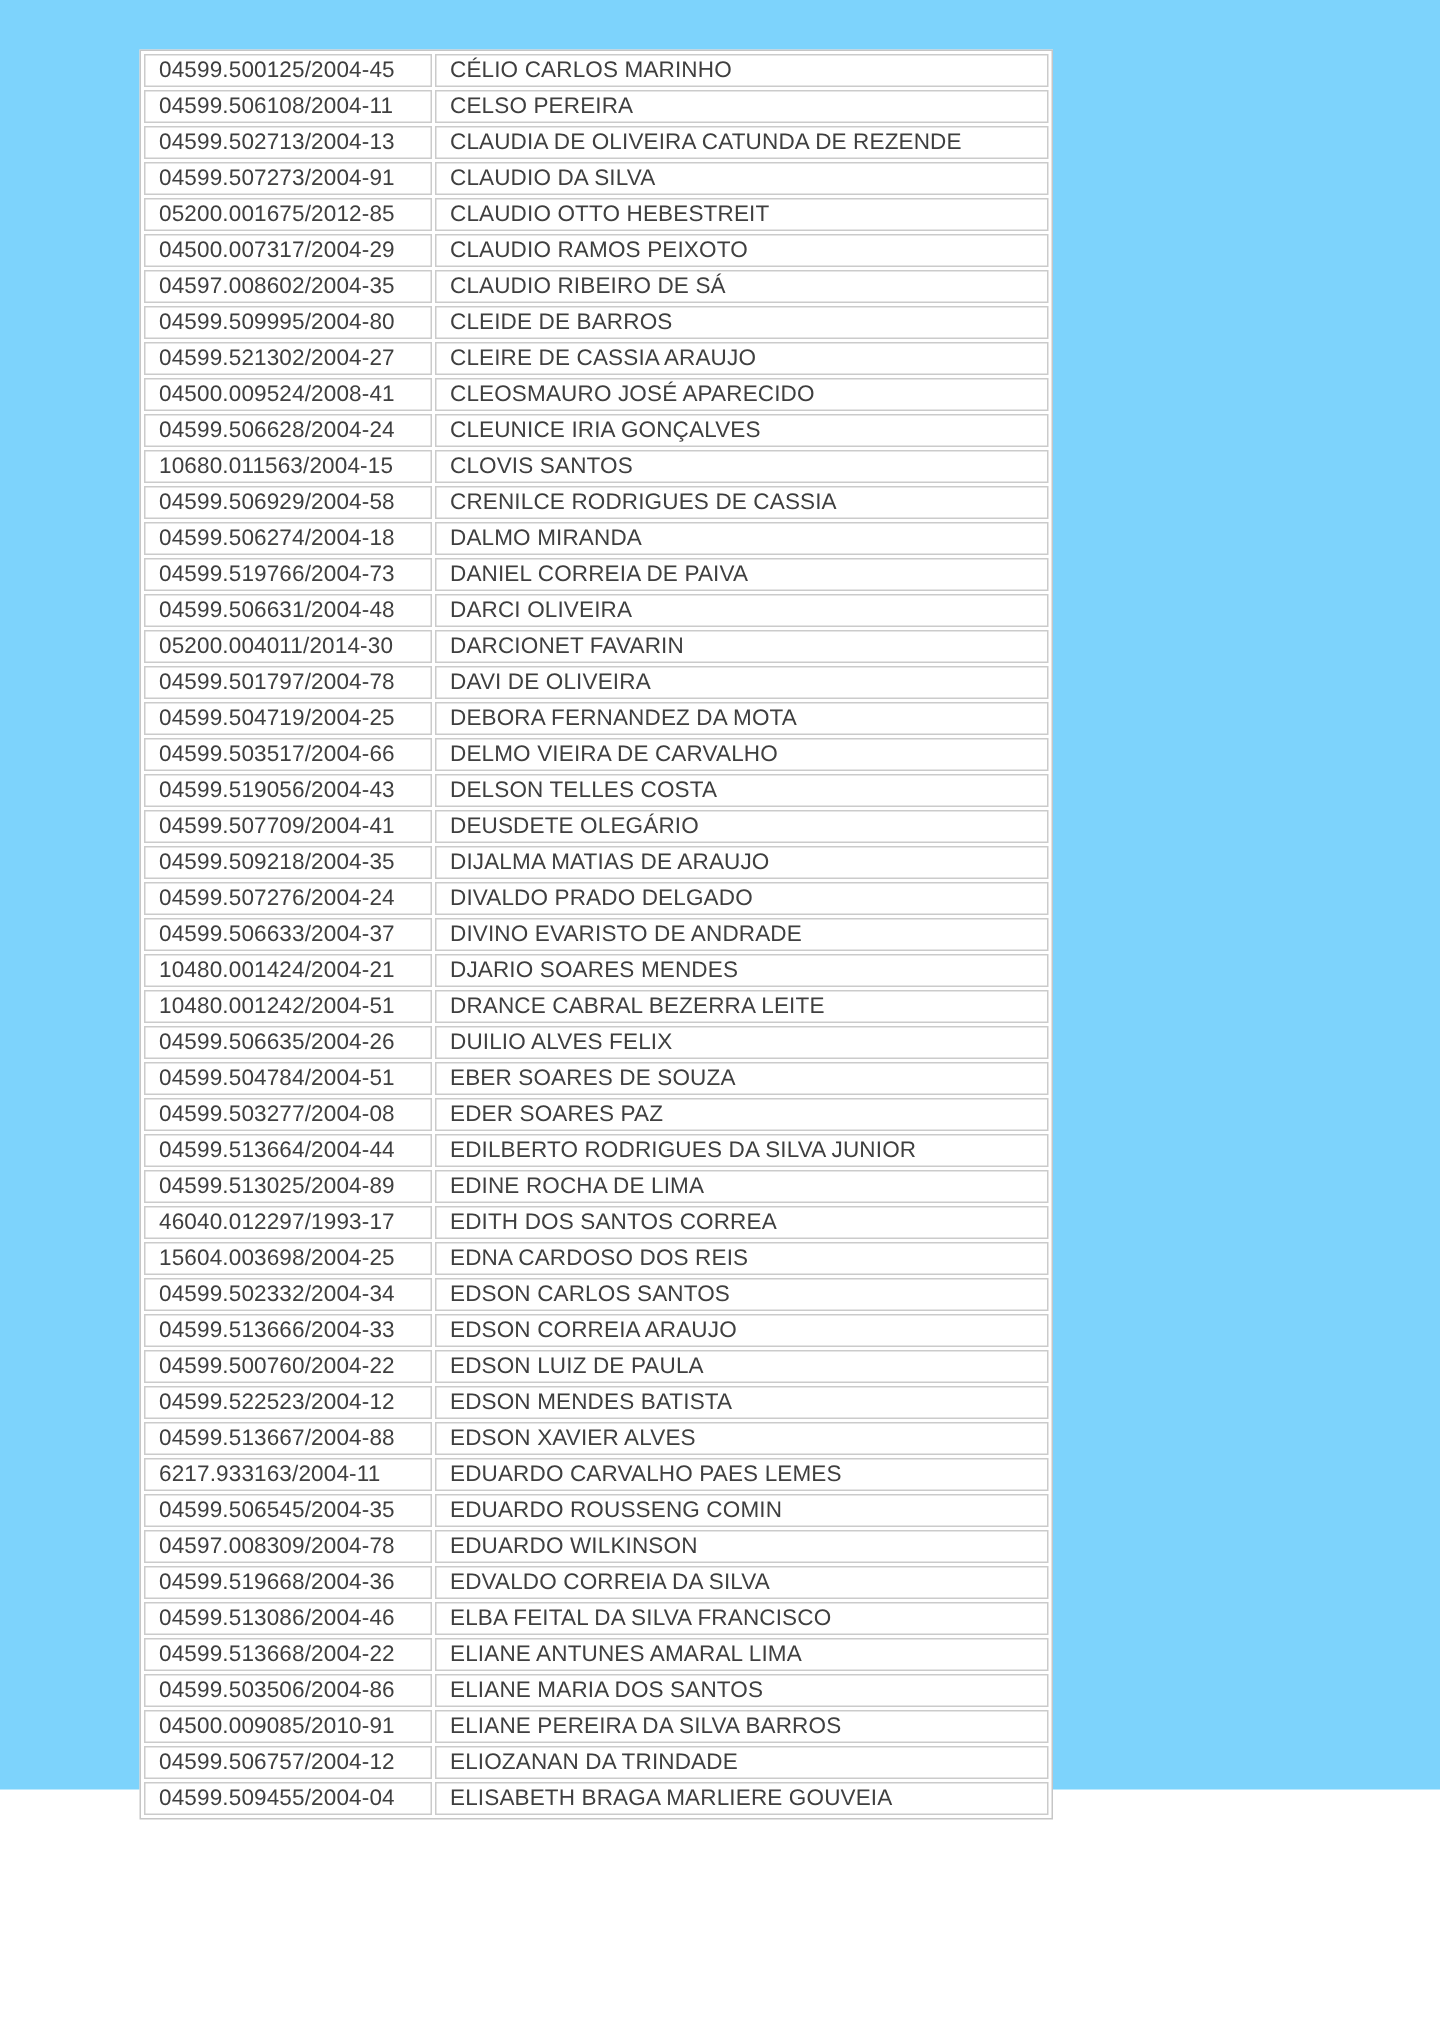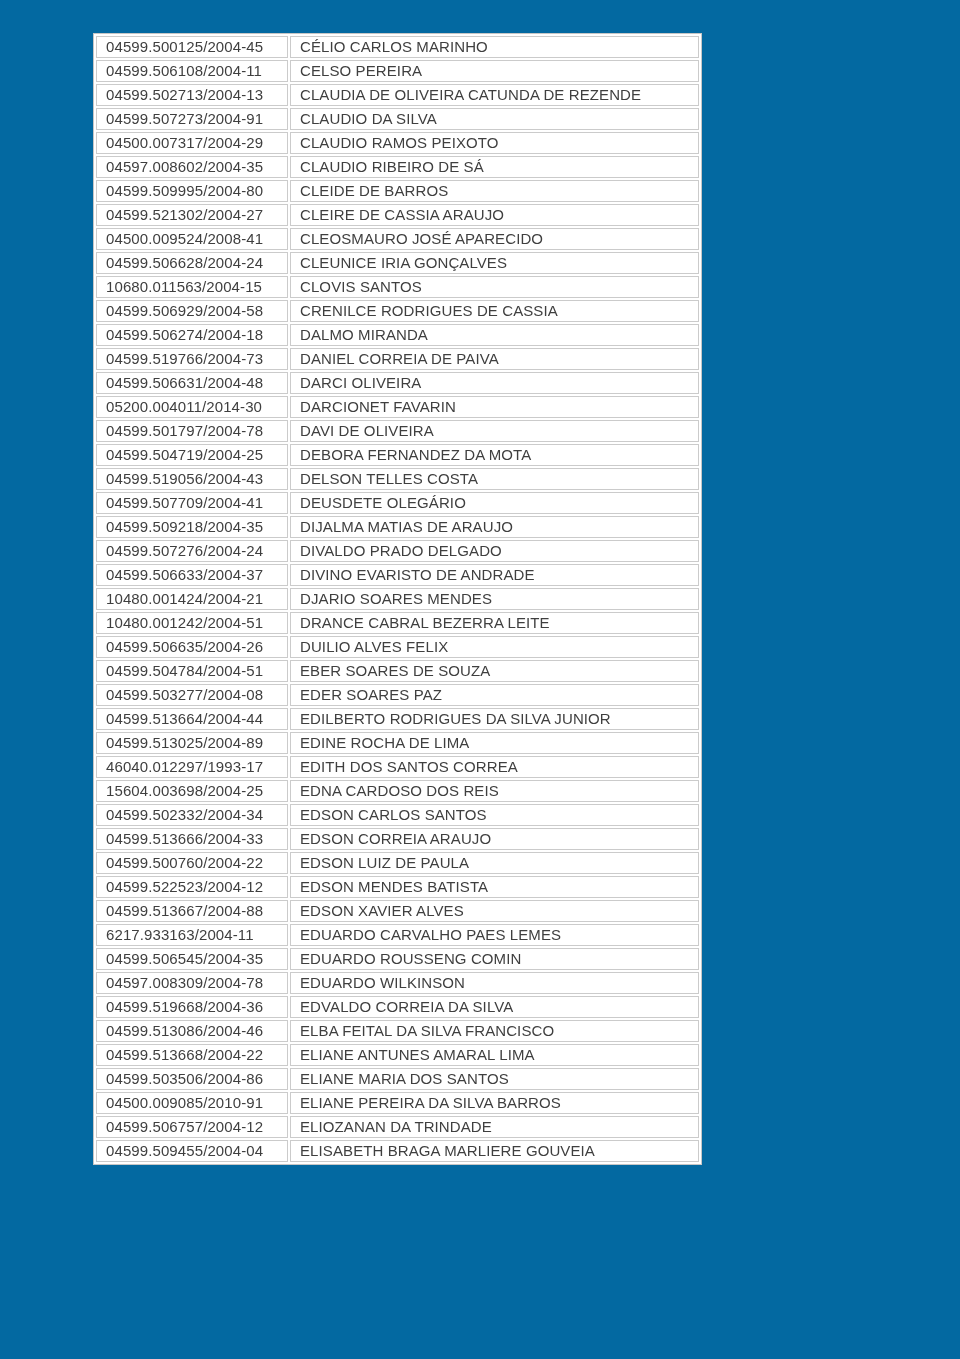--- a/index.html
+++ b/index.html
@@ -11,22 +11,22 @@
     width: 960px;
     height: 1359px;
     position: relative;
     font-family: "Liberation Sans", sans-serif;
   }
   .page {
     position: absolute;
     left: 0;
     top: 0;
     width: 960px;
-    height: 1359px;
-    background: #0369a1;
+    height: 1193px;
+    background: #7dd3fc;
   }
   .records-table-wrap {
     position: absolute;
     left: 93px;
     top: 33px;
     width: 609px;
   }
   table.records-table {
     width: 100%;
     border-collapse: separate;
@@ -70,20 +70,24 @@
           </tr>
           <tr>
             <td class="col-process">04599.502713/2004-13</td>
             <td class="col-name">CLAUDIA DE OLIVEIRA CATUNDA DE REZENDE</td>
           </tr>
           <tr>
             <td class="col-process">04599.507273/2004-91</td>
             <td class="col-name">CLAUDIO DA SILVA</td>
           </tr>
           <tr>
+            <td class="col-process">05200.001675/2012-85</td>
+            <td class="col-name">CLAUDIO OTTO HEBESTREIT</td>
+          </tr>
+          <tr>
             <td class="col-process">04500.007317/2004-29</td>
             <td class="col-name">CLAUDIO RAMOS PEIXOTO</td>
           </tr>
           <tr>
             <td class="col-process">04597.008602/2004-35</td>
             <td class="col-name">CLAUDIO RIBEIRO DE SÁ</td>
           </tr>
           <tr>
             <td class="col-process">04599.509995/2004-80</td>
             <td class="col-name">CLEIDE DE BARROS</td>
@@ -124,20 +128,24 @@
             <td class="col-process">05200.004011/2014-30</td>
             <td class="col-name">DARCIONET FAVARIN</td>
           </tr>
           <tr>
             <td class="col-process">04599.501797/2004-78</td>
             <td class="col-name">DAVI DE OLIVEIRA</td>
           </tr>
           <tr>
             <td class="col-process">04599.504719/2004-25</td>
             <td class="col-name">DEBORA FERNANDEZ DA MOTA</td>
+          </tr>
+          <tr>
+            <td class="col-process">04599.503517/2004-66</td>
+            <td class="col-name">DELMO VIEIRA DE CARVALHO</td>
           </tr>
           <tr>
             <td class="col-process">04599.519056/2004-43</td>
             <td class="col-name">DELSON TELLES COSTA</td>
           </tr>
           <tr>
             <td class="col-process">04599.507709/2004-41</td>
             <td class="col-name">DEUSDETE OLEGÁRIO</td>
           </tr>
           <tr>

